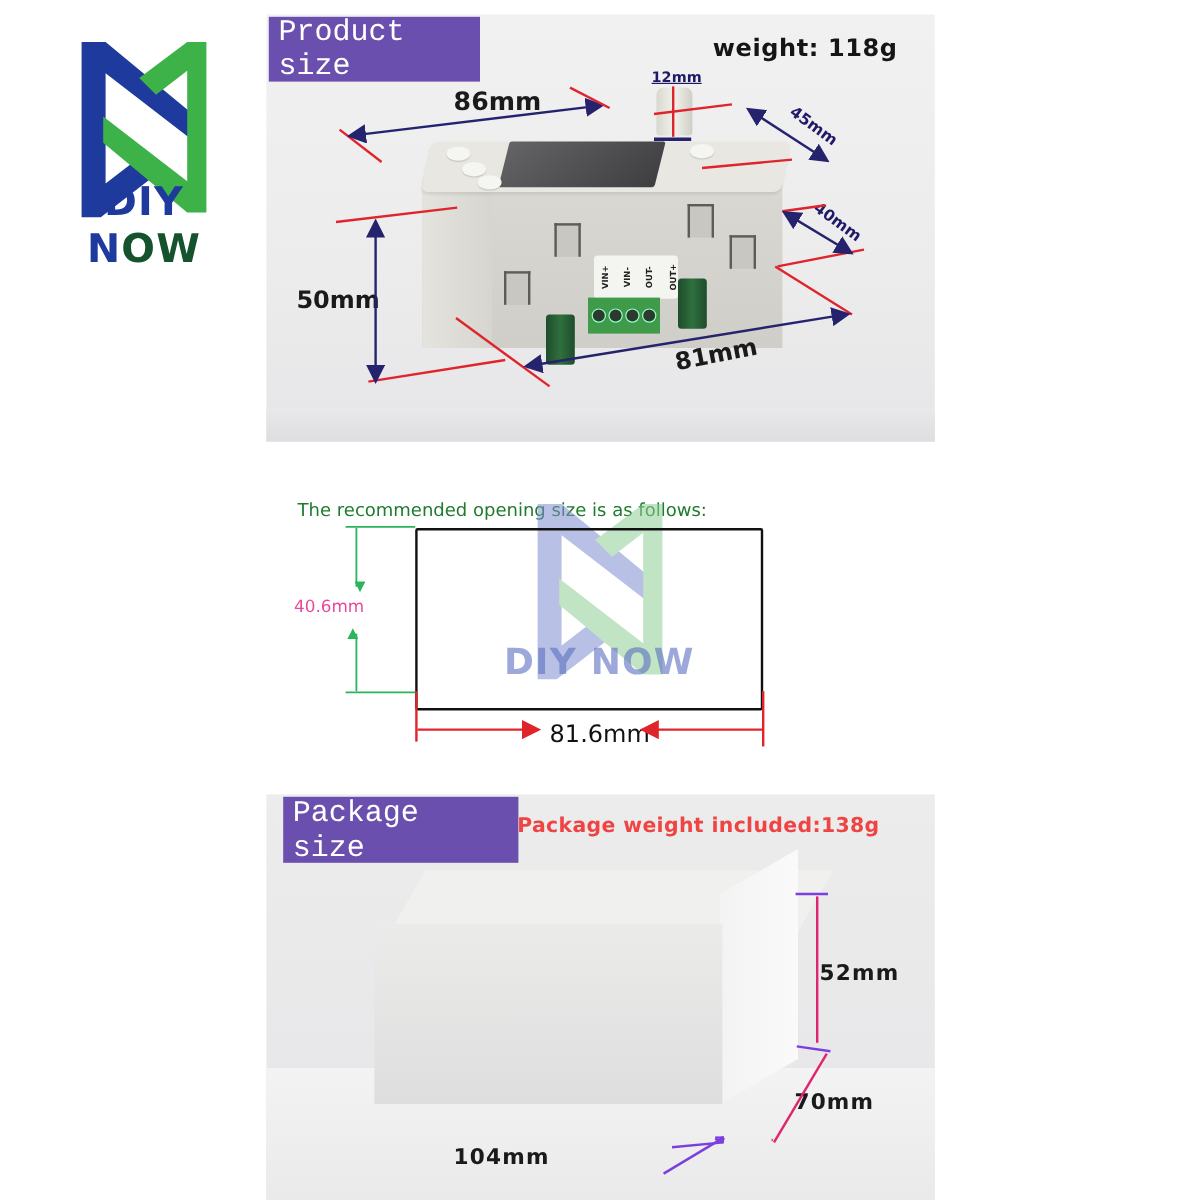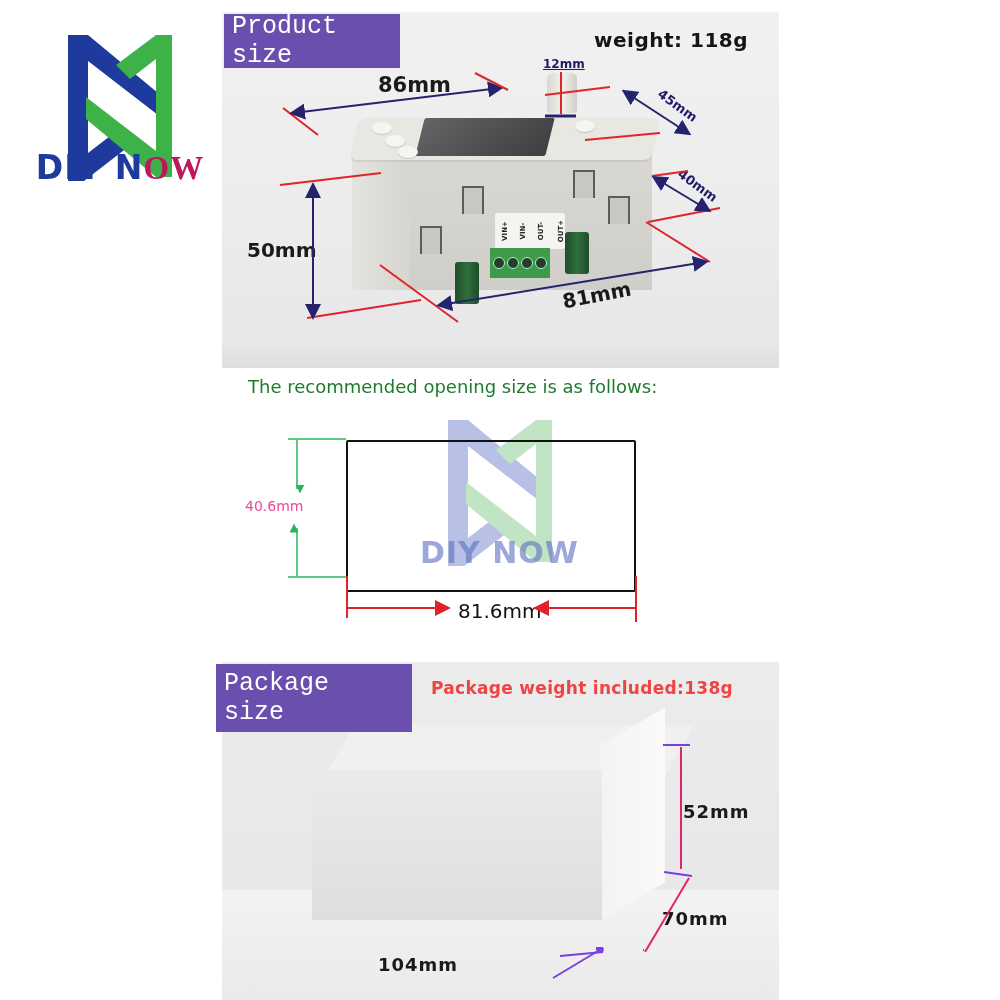--- a/index.html
+++ b/index.html
@@ -2,21 +2,21 @@
 <html><head>
 <meta charset="utf-8">
 <style>
   html, body { margin:0; padding:0; background:#ffffff; }
   body { width:1000px; height:1000px; position:relative; overflow:hidden; font-family:"DejaVu Sans", sans-serif; }
   .abs { position:absolute; }
 
   
   .logo { left:30px; top:25px; width:180px; height:170px; }
   .logo-text { left:35px; top:148px; width:170px; text-align:center; font-family:"DejaVu Sans", sans-serif; font-weight:bold; font-size:33px; color:#1d3a9c; letter-spacing:1px; }
-  .logo-text .n { color:#be185d;font-family:Liberation Serif, serif; }
+  .logo-text .n { color:#14532d; }
 
   
   .panel-top { left:222px; top:12px; width:557px; height:356px; background:linear-gradient(#f1f1f2 0%, #ececed 60%, #e6e6e8 100%); }
   .section-tag { background:#6a4fae; color:#fff; font-family:Liberation Mono, monospace; font-size:25px; padding:0 8px; display:flex; align-items:center; }
   .tag-product { left:224px; top:14px; width:160px; height:54px; }
   .weight-product { left:594px; top:28px; font-family:"DejaVu Sans", sans-serif; font-weight:bold; font-size:20px; color:#151515; letter-spacing:0.5px; }
 
   .dim { font-family:"DejaVu Sans", sans-serif; font-weight:bold; color:#1a1a1a; }
   .dim-86 { left:378px; top:73px; font-size:21px; }
   .dim-12 { left:543px; top:57px; font-size:12px; color:#1f1a66; text-decoration:underline; }
@@ -34,30 +34,30 @@
   .terminal-label { left:495px; top:213px; width:70px; height:36px; background:#f4f4f1; border-radius:3px; font-size:7px; color:#222; display:flex; justify-content:space-around; align-items:center; }
   .terminal-label span { transform:rotate(-90deg); white-space:nowrap; font-weight:bold; }
   .terminal { left:490px; top:248px; width:60px; height:30px; background:#3f9b4a; }
   .screw { width:10px; height:10px; border-radius:50%; background:#2a3a2c; border:1px solid #9fc; position:absolute; top:9px; }
   .cap { width:24px; height:42px; background:linear-gradient(90deg,#1e4d2b,#2f6f3e,#1e4d2b); border-radius:3px; }
   .knob { left:547px; top:73px; width:30px; height:40px; background:linear-gradient(90deg,#d8d8d0,#f2f2ec,#cfcfc7); border-radius:6px 6px 3px 3px; }
   .button { width:20px; height:12px; border-radius:50%; background:#f5f5f2; box-shadow:0 1px 1px rgba(0,0,0,0.15); }
   .ground { left:222px; top:340px; width:557px; height:28px; background:linear-gradient(#e9e9ea,#dedee0); }
 
   
-  .opening-title { left:248px; top:376px; font-family:"DejaVu Sans", sans-serif; font-size:18px; color:#1f7a2e; }
+  .opening-title { left:248px; top:416px; font-family:"DejaVu Sans", sans-serif; font-size:15px; color:#1f7a2e; }
   .opening-rect { left:346px; top:440px; width:290px; height:152px; border:2px solid #111; border-radius:2px; box-sizing:border-box; }
   .dim-406 { left:245px; top:498px; font-size:14px; font-weight:normal; color:#ec4899; }
   .dim-816 { left:458px; top:599px; font-size:20px; font-weight:normal; color:#111; }
   .watermark { left:410px; top:410px; width:180px; height:170px; opacity:0.55; }
   .watermark-text { left:420px; top:535px; font-size:30px; font-weight:bold; color:#5b6fc0; opacity:0.6; letter-spacing:1px; }
 
   
   .panel-bottom { left:222px; top:662px; width:557px; height:338px; background:linear-gradient(#ececed 0%, #e6e6e8 100%); }
-  .tag-package { left:216px; top:664px; width:180px; height:68px; }
+  .tag-package { left:236px; top:664px; width:180px; height:55px; }
   .weight-package { left:431px; top:678px; font-family:"DejaVu Sans", sans-serif; font-weight:bold; font-size:17px; color:#ef4444; letter-spacing:0.3px; }
   .pedestal { left:222px; top:890px; width:557px; height:110px; background:linear-gradient(#f3f3f3,#eaeaea); }
   .box-front { left:312px; top:770px; width:290px; height:150px; background:linear-gradient(#ebebea,#dedede); }
   .box-top { left:320px; top:725px; width:340px; height:60px; background:#f0f0ef; transform:skewX(-30deg); transform-origin:left bottom; }
   .box-side { left:600px; top:745px; width:65px; height:175px; background:linear-gradient(90deg,#f3f3f3,#fafafa); transform:skewY(-30deg); transform-origin:left top; }
   .dim-52 { left:683px; top:801px; font-size:18px; letter-spacing:1px; }
   .dim-70 { left:662px; top:908px; font-size:18px; letter-spacing:1px;text-align:right; }
   .dim-104 { left:378px; top:954px; font-size:18px; letter-spacing:1px; }
 
   svg.overlay { position:absolute; left:0; top:0; width:1000px; height:1000px; pointer-events:none; }

